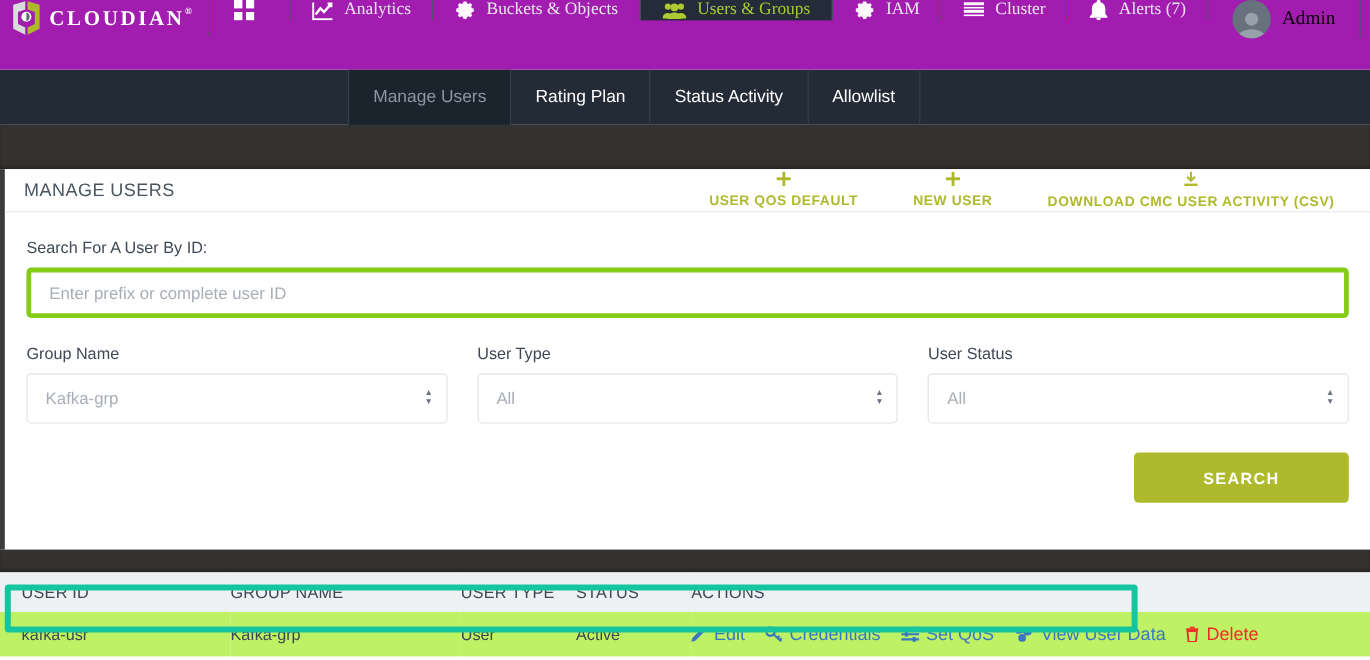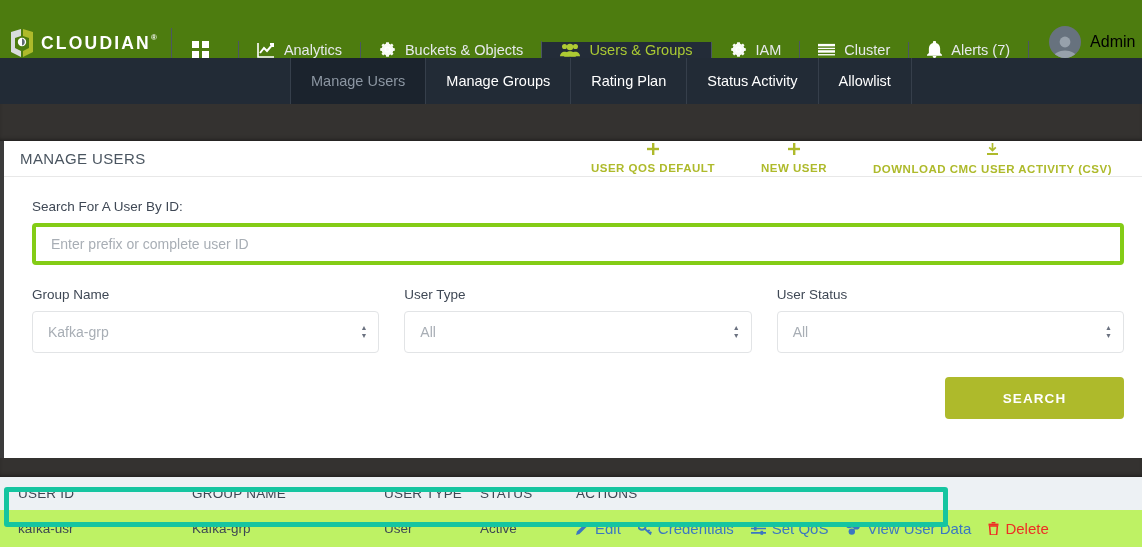--- a/index.html
+++ b/index.html
@@ -6,24 +6,25 @@
   html, body {
     width: 1142px; height: 550px;
     font-family: "Liberation Sans", sans-serif;
     background: #ffffff;
     overflow: hidden;
   }
 
   
   .topnav {
     height: 58px;
-    background: #4d7c0f;
+    background: #a21caf;
     display: flex;
-    align-items: flex-end;
+    align-items: flex-start;
     position: relative;
+    font-family: Liberation Serif, serif;
   }
   .logo-cell {
     display: flex; align-items: center;
     padding: 0 14px 0 8px;
     border-right: 1px solid #4b5664;
   }
   .logo-mark { width: 28px; height: 30px; flex: 0 0 28px; }
   .logo-text {
     color: #ffffff;
     font-size: 17.5px;
@@ -104,21 +105,21 @@
     font-size: 15px; color: #4a5560; letter-spacing: .4px;
   }
   .panel-actions { margin-left: auto; display: flex; align-items: center; gap: 46px; padding-right: 16px; }
   .pa-link {
     display: flex; align-items: center; gap: 7px;
     color: #aeba2b; font-size: 11.5px; font-weight: bold; letter-spacing: .5px;
     cursor: pointer; white-space: nowrap; flex-direction: column;
   }
   .pa-ico { font-size: 14px; line-height: 1; display: inline-flex; }
 
-  .panel-body { padding: 22px 18px 0 28px; }
+  .panel-body { padding: 22px 18px 0 18px; }
   .field-label { font-size: 13.5px; color: #3f4855; margin-bottom: 9px; }
   .txt-input {
     width: 100%; height: 42px;
     border: 4px solid #84cc16; border-radius: 4px;
     padding: 0 15px; font-size: 14px; color: #3f4855;
     font-family: "Liberation Sans", sans-serif;
     background: #fff;
   }
   .txt-input::placeholder { color: #a8aeb5; }
 
@@ -289,23 +290,20 @@
     </span>
     <span>Admin</span>
 
   </div>
 
 </div>
 
 <div class="subnav">
   <div class="subnav-item active">
     <span>Manage Users</span>
-  </div>
-  <div class="subnav-item">
-    <span>Manage Groups</span>
   </div>
   <div class="subnav-item">
     <span>Rating Plan</span>
   </div>
   <div class="subnav-item">
     <span>Status Activity</span>
   </div>
   <div class="subnav-item">
     <span>Allowlist</span>
   </div>

